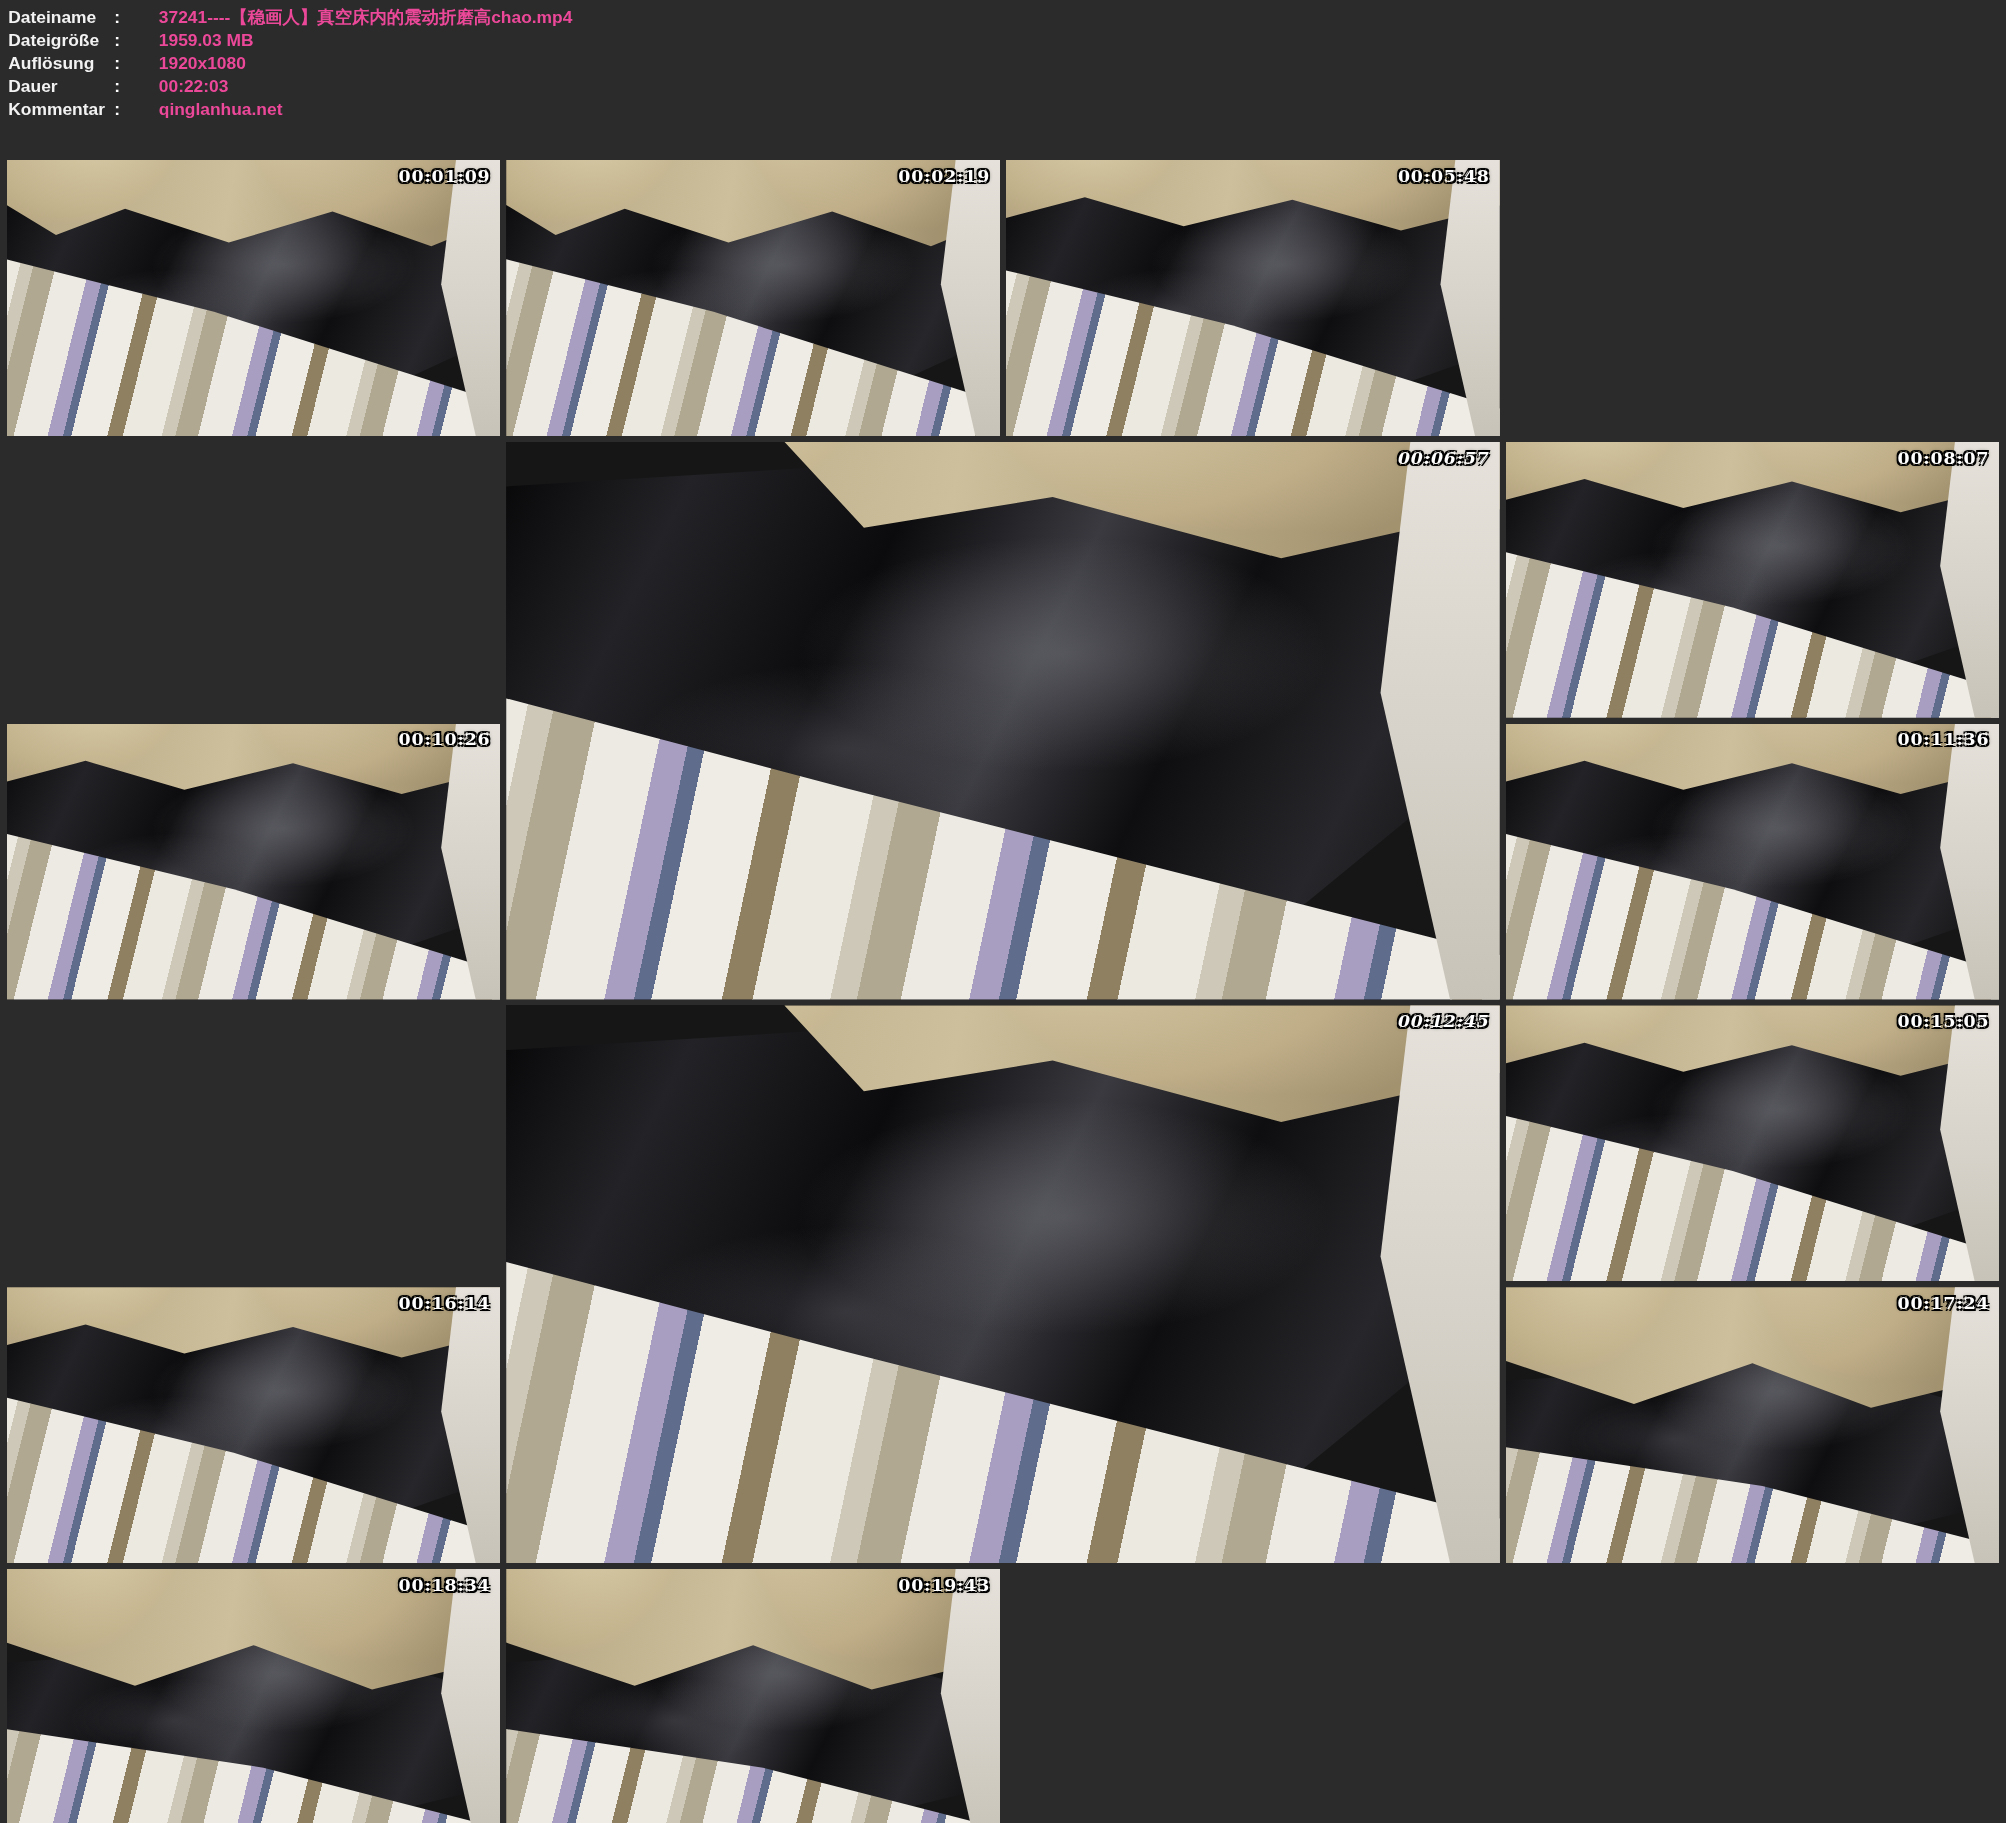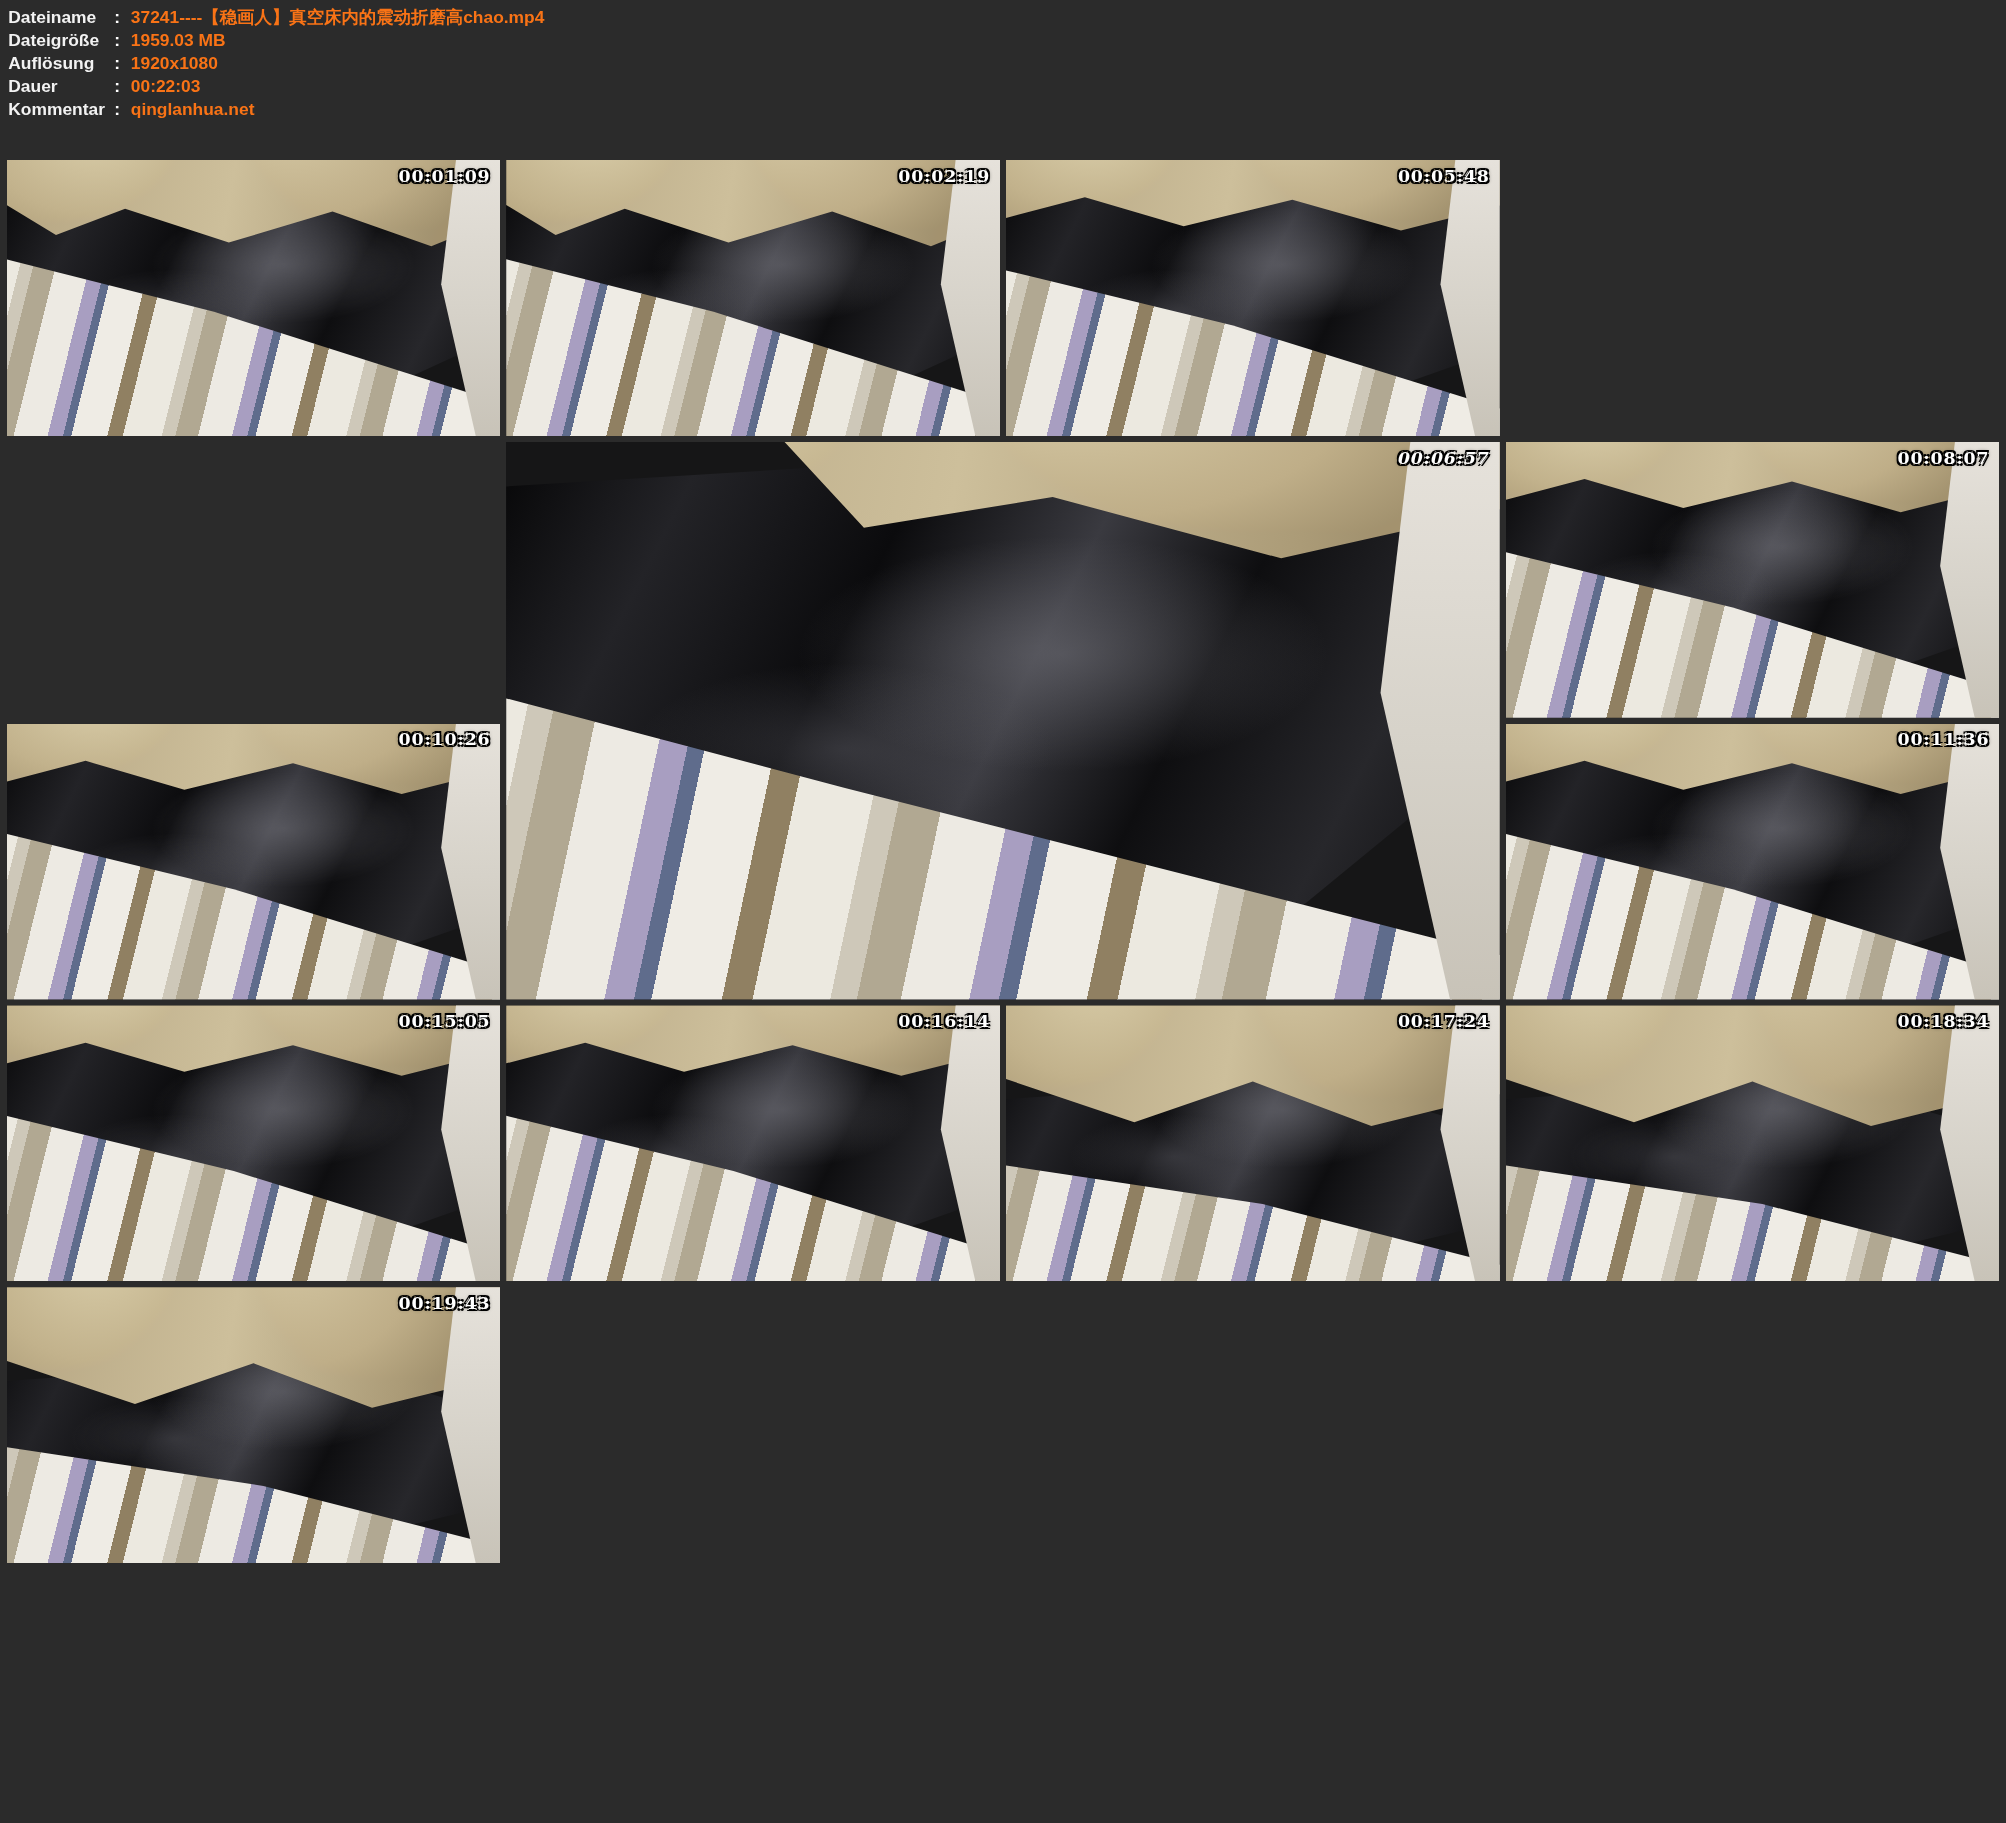--- a/index.html
+++ b/index.html
@@ -22,21 +22,21 @@
   .meta-row {
     display: grid;
     grid-template-columns: 106px 16.5px auto;
     font-weight: bold;
     font-size: 17.4px;
     line-height: 23px;
     white-space: nowrap;
   }
   .meta-label { color: #f2f2f2; }
   .meta-sep   { text-align: left; }
-  .meta-value { color: #f97316; }
+  .meta-value { color: #ec4899; margin-left: 28px; }
 
   
   .sheet-grid {
     display: grid;
     grid-template-columns: repeat(4, 1fr);
     grid-auto-rows: 276px;
     gap: 5.8px;
     padding: 0 6.6px;
   }
   .thumb {
@@ -200,20 +200,27 @@
     <div class="layer ph-wall"></div>
     <span class="ts">00:10:26</span>
   </div>
     <div class="thumb v2">
     <div class="layer ph-latex"></div>
     <div class="layer ph-pillow"></div>
     <div class="layer ph-mattress"></div>
     <div class="layer ph-wall"></div>
     <span class="ts">00:11:36</span>
   </div>
+    <div class="thumb v3 large">
+    <div class="layer ph-latex"></div>
+    <div class="layer ph-pillow"></div>
+    <div class="layer ph-mattress"></div>
+    <div class="layer ph-wall"></div>
+    <span class="ts">00:12:45</span>
+  </div>
     <div class="thumb v2">
     <div class="layer ph-latex"></div>
     <div class="layer ph-pillow"></div>
     <div class="layer ph-mattress"></div>
     <div class="layer ph-wall"></div>
     <span class="ts">00:15:05</span>
   </div>
     <div class="thumb v2">
     <div class="layer ph-latex"></div>
     <div class="layer ph-pillow"></div>

